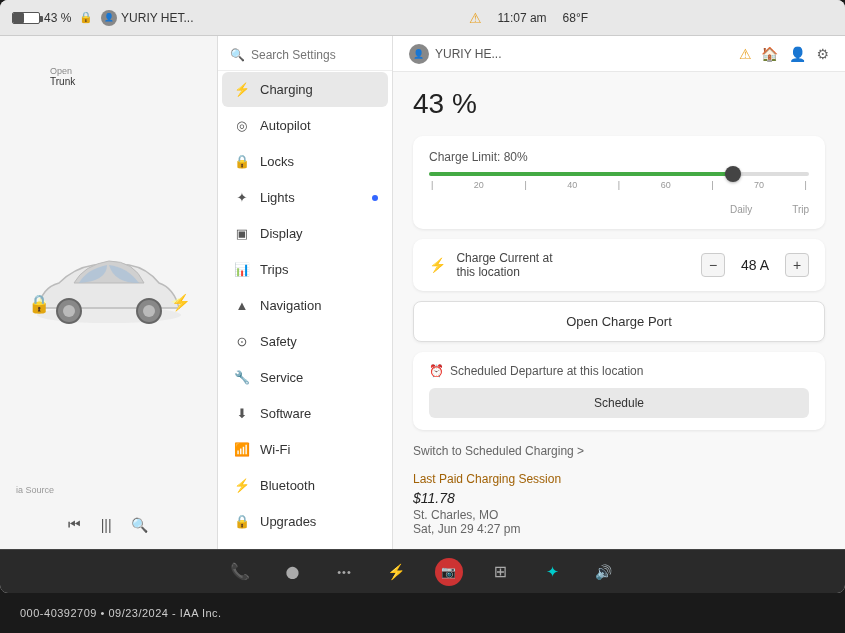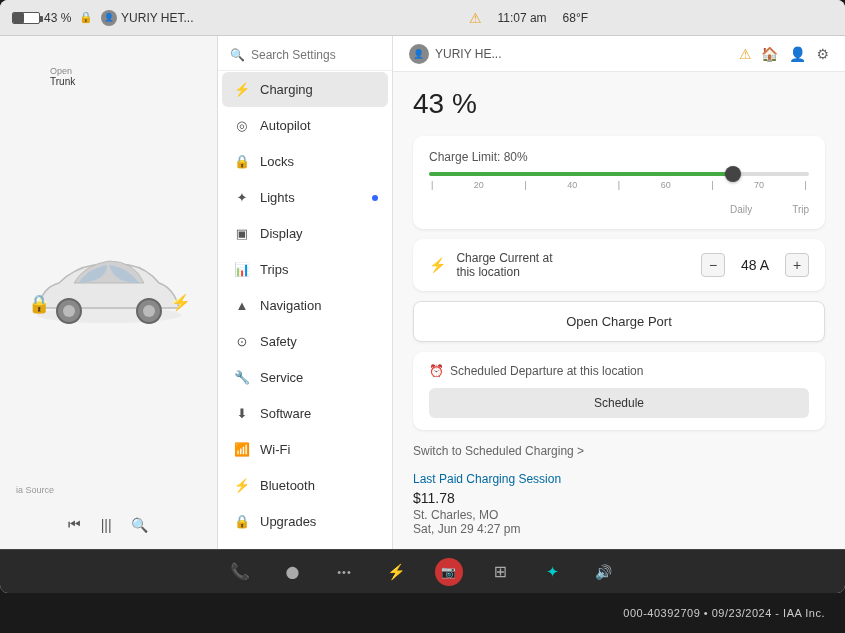--- a/index.html
+++ b/index.html
@@ -403,38 +403,39 @@
       font-size: 12px; color: #666;
       margin-bottom: 10px;
       padding: 4px 0;
     }
 
     
     .last-paid-section {
       font-size: 12px; color: #555;
     }
     .last-paid-title {
-      font-weight: 500; color: #0369a1;
+      font-weight: 500; color: #a16207;
       margin-bottom: 4px;
     }
     .last-paid-amount {
       font-size: 14px; font-weight: 500; color: #222;
       margin-bottom: 2px;
+      font-style: italic;
     }
     .last-paid-location { color: #666; }
 
     
     .bottom-bar {
       position: absolute;
       bottom: 0; left: 0; right: 0;
       height: 40px;
       background: #1a1a1a;
       display: flex;
       align-items: center;
-      justify-content: flex-end;
+      justify-content: flex-start;
       padding: 0 20px;
     }
     .bottom-text {
       color: #ccc;
       font-size: 11px;
       letter-spacing: 0.5px;
     }
 
     
     .taskbar {

